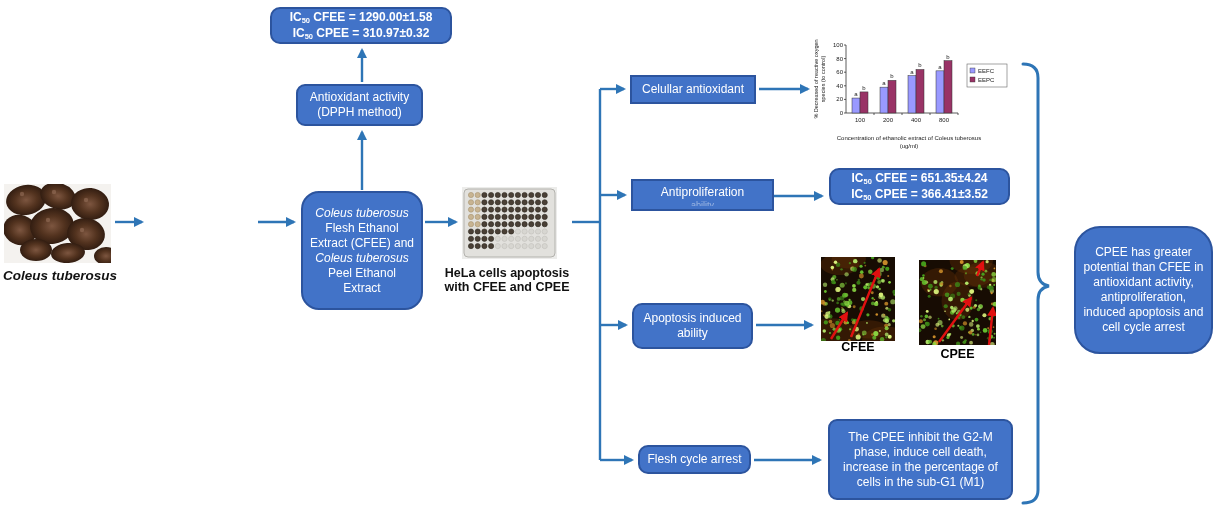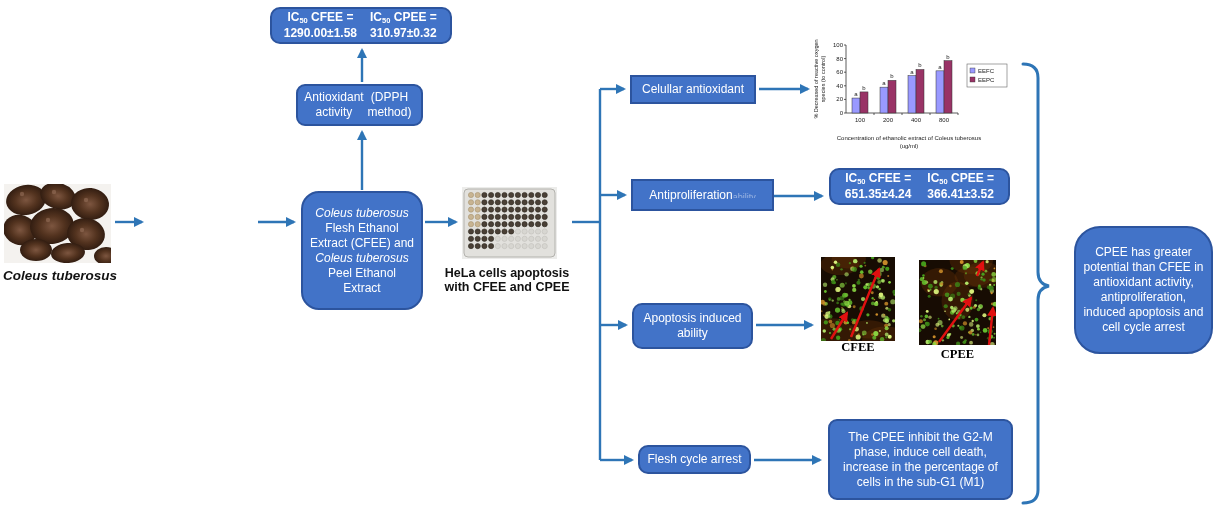--- a/index.html
+++ b/index.html
@@ -1,33 +1,33 @@
 <!DOCTYPE html>
 <html><head>
 <meta charset="utf-8">
 <style>
   html,body{margin:0;padding:0;background:#fff;}
   #canvas{position:relative;width:1214px;height:509px;background:#fff;overflow:hidden;
           font-family:"Liberation Sans",sans-serif;}
   .node{position:absolute;background:#4273C8;border:2px solid #2C549E;color:#fff;
-        display:flex;flex-direction:row;align-items:center;justify-content:center;
+        display:flex;flex-direction:column;align-items:center;justify-content:center;
         text-align:center;font-size:12px;line-height:1.25;box-sizing:border-box;padding:3px 6px;}
   .r8{border-radius:0}.r10{border-radius:10px}.r12{border-radius:9px}
   .r16{border-radius:16px}.r18{border-radius:18px}.r24{border-radius:26px}
   .bold{font-weight:bold}
   .sub{font-size:7.5px;vertical-align:-2px;font-weight:bold}
   .caption{position:absolute;color:#111;font-weight:bold;}
   .it{font-style:italic}
   .faint{font-size:9px;opacity:.45;height:5px;overflow:hidden;line-height:1;margin-top:1px}
   #overlay{position:absolute;left:0;top:0;pointer-events:none;}
   .imgbox{position:absolute;}
   .chart{position:absolute;left:812px;top:38px;width:205px;height:122px;}
   .chart .xlabel{position:absolute;left:22px;top:97px;width:150px;text-align:center;
                  font-size:6px;line-height:1.25;color:#222;}
-  .celllabel{position:absolute;color:#000;font-weight:bold;font-size:12.5px;text-align:center;font-family:Liberation Serif, serif;}
+  .celllabel{position:absolute;color:#000;font-weight:bold;font-size:12.5px;text-align:center;}
 </style>
 </head>
 <body>
 
 <div id="canvas">
 
   <svg id="overlay" width="1214" height="509">
       <defs>
         <marker id="bluehead" viewBox="0 0 10 10" refX="8" refY="5" markerWidth="4.2" markerHeight="4.2" orient="auto">
           <path d="M0,0 L10,5 L0,10 z" fill="#2E75B6"></path>

